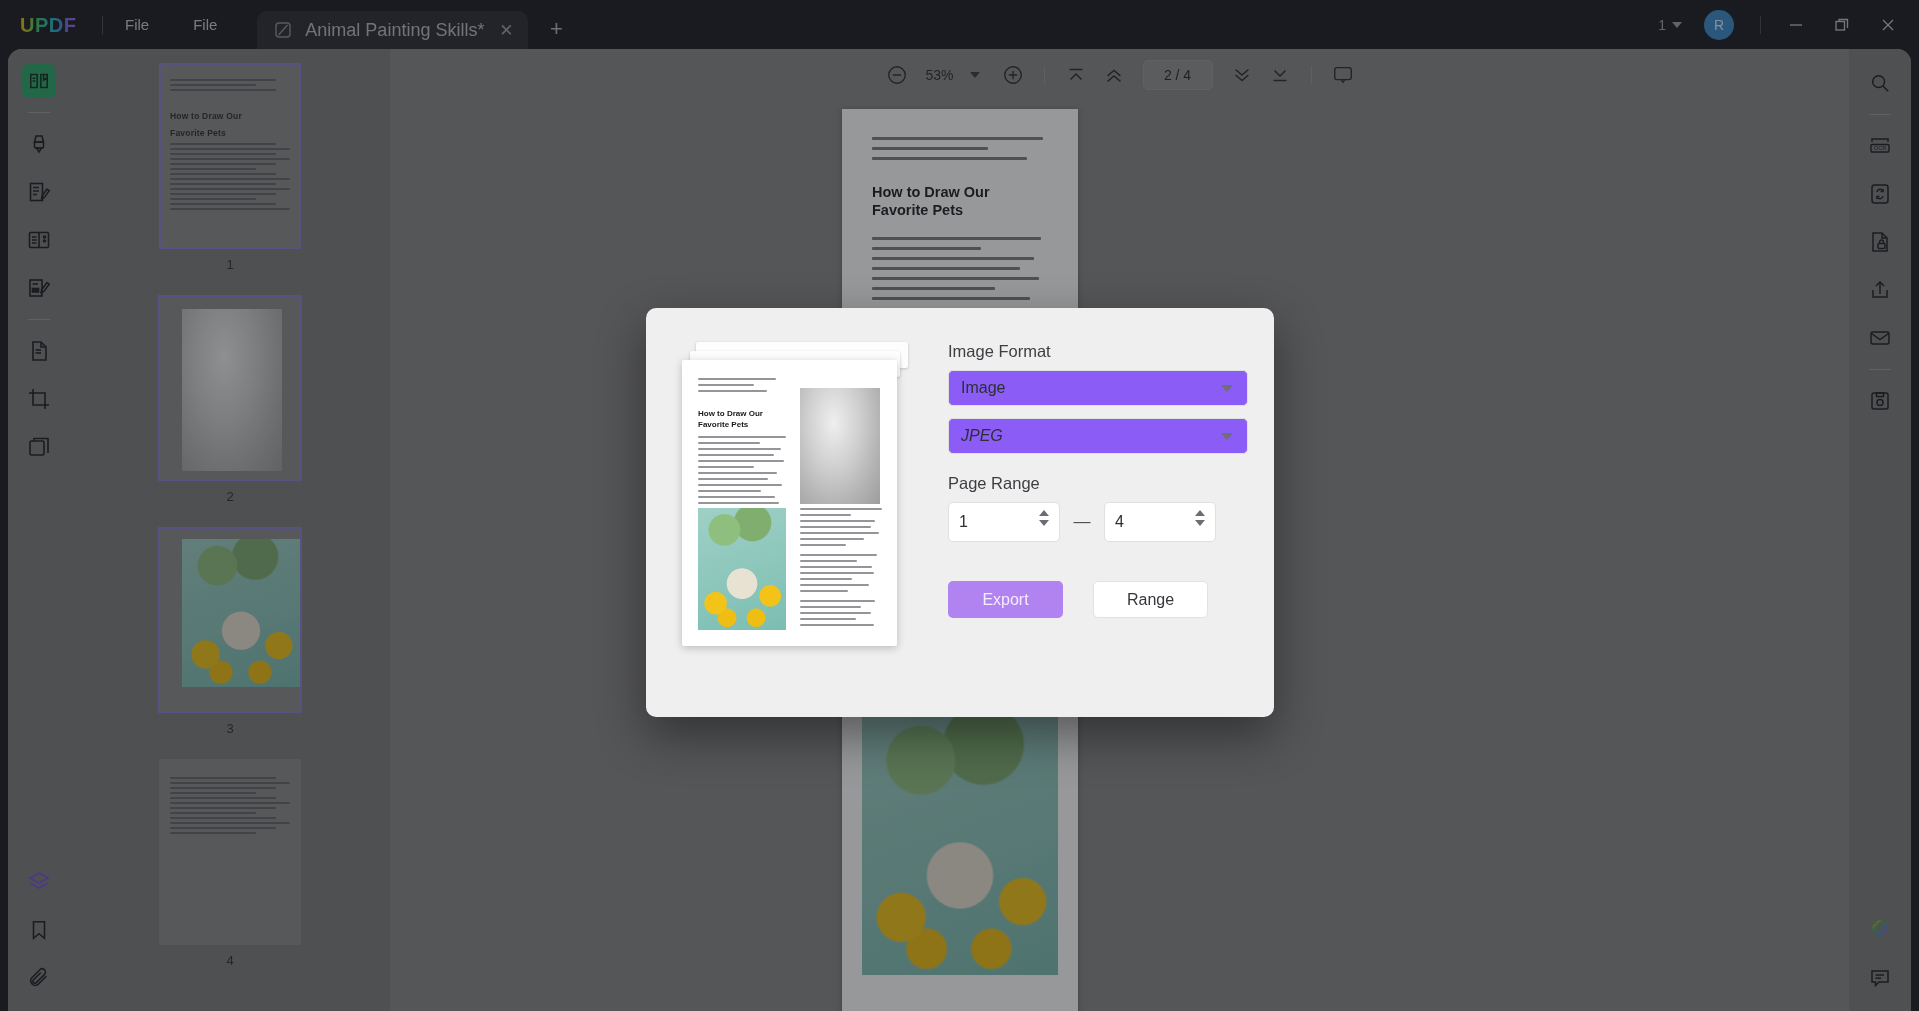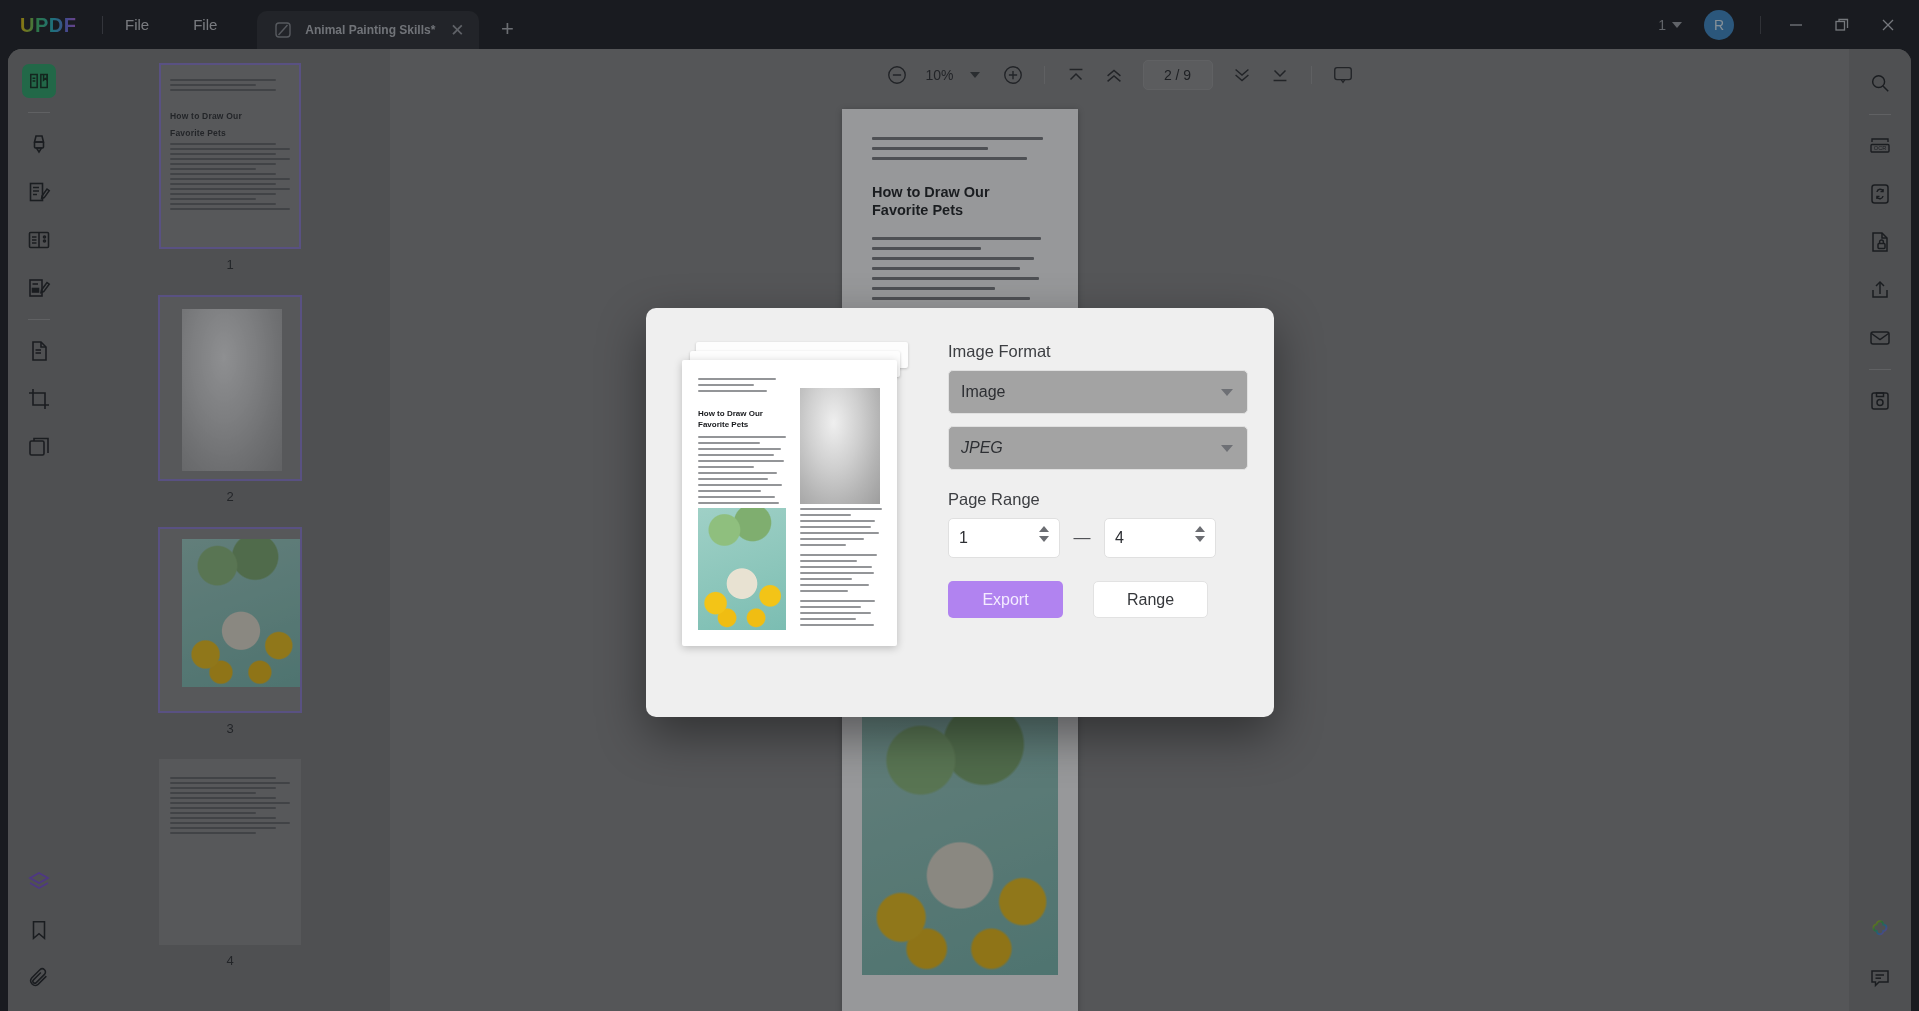--- a/index.html
+++ b/index.html
@@ -31,21 +31,21 @@
   }
   .tabstrip { display:flex; align-items:flex-end; height:49px; margin-left:18px; }
   .tab {
     height: 38px; min-width: 216px; padding: 0 12px 0 16px;
     background: #2b2d32; border-radius: 10px 10px 0 0;
     display:flex; align-items:center; gap:12px;
     margin-top: 11px;
   }
   .tab-icon { width:20px; height:20px; position:relative; flex:0 0 auto; }
   .tab-icon svg { display:block; }
-  .tab-title { color:#b9bcc2; font-size:12px; white-space:nowrap; flex:1;font-weight:bold; }
+  .tab-title { color:#b9bcc2; font-size:18px; white-space:nowrap; flex:1; }
   .tab-close { color:#9a9da3; font-size:17px; width:20px; text-align:center; line-height:1; }
   .tab-new { color:#b0b3b9; font-size:22px; margin-left:16px; margin-bottom:7px; width:24px; text-align:center; }
 
   .tb-right { margin-left:auto; display:flex; align-items:center; height:49px; padding-right:8px; }
   .win-count { color:#9da0a6; font-size:14px; display:flex; align-items:center; gap:6px; padding:0 8px; }
   .chev-d { width:0;height:0;border-left:5px solid transparent;border-right:5px solid transparent;border-top:6px solid #9da0a6; }
   .avatar {
     width:30px; height:30px; border-radius:50%;
     background:#3b89c9; color:#dff0fb; font-size:14px;
     display:flex; align-items:center; justify-content:center;
@@ -179,21 +179,21 @@
     background:#ffffff; border-radius:2px;
     box-shadow:0 2px 9px rgba(0,0,0,.22);
     overflow:hidden;
   }
   .sm-line { height:2px; background:#6a6c70; opacity:.72; margin-bottom:4px; border-radius:1px; }
   .sm-title { color:#17191c; font-size:8px; font-weight:bold; line-height:11px; }
 
   .dlg-form { position:absolute; left:302px; top:34px; width:300px; }
   .dlg-label { color:#3c3e42; font-size:16.5px; margin-bottom:9px; }
   .dlg-select {
-    width:300px; height:44px; background:#a3a3a3; border:1px solid #e0e0e0;
+    width:300px; height:36px; background:#8b5cf6; border:1px solid #e0e0e0;
     border-radius:5px; display:flex; align-items:center; padding:0 12px;
     color:#2d2f33; font-size:16px; margin-bottom:12px; position:relative;
   }
   .dlg-select .caret {
     position:absolute; right:14px; width:0;height:0;
     border-left:6px solid transparent;border-right:6px solid transparent;border-top:7px solid #6e7075;
   }
   .range-row { display:flex; align-items:center; gap:0; }
   .num-field {
     width:112px; height:40px; background:#ffffff; border:1px solid #e0e0e0;
@@ -425,21 +425,21 @@
 
   <div class="canvas">
 
     <div class="doc-toolbar">
       <div class="tool-btn">
         <svg width="22" height="22" viewBox="0 0 24 24" fill="none" stroke="#2a2c2f" stroke-width="1.5">
           <circle cx="12" cy="12" r="9"></circle>
               <line x1="7.5" y1="12" x2="16.5" y2="12"></line>
         </svg>
       </div>
-      <div class="zoom-val">10%</div>
+      <div class="zoom-val">53%</div>
       <div class="tri-down"></div>
       <div class="tool-btn">
         <svg width="22" height="22" viewBox="0 0 24 24" fill="none" stroke="#2a2c2f" stroke-width="1.5">
           <circle cx="12" cy="12" r="9"></circle>
               <line x1="7.5" y1="12" x2="16.5" y2="12"></line>
               <line x1="12" y1="7.5" x2="12" y2="16.5"></line>
         </svg>
       </div>
       <div class="tool-sep"></div>
       <div class="tool-btn">
@@ -447,21 +447,21 @@
           <line x1="5" y1="6" x2="19" y2="6"></line>
               <path d="M6 17l6-6 6 6"></path>
         </svg>
       </div>
       <div class="tool-btn">
         <svg width="22" height="22" viewBox="0 0 24 24" fill="none" stroke="#2a2c2f" stroke-width="1.6">
           <path d="M5 13l7-6 7 6"></path>
               <path d="M5 19l7-6 7 6"></path>
         </svg>
       </div>
-      <div class="page-field">2 / 9</div>
+      <div class="page-field">2 / 4</div>
       <div class="tool-btn">
         <svg width="22" height="22" viewBox="0 0 24 24" fill="none" stroke="#2a2c2f" stroke-width="1.6">
           <path d="M5 6l7 6 7-6"></path>
               <path d="M5 12l7 6 7-6"></path>
         </svg>
       </div>
       <div class="tool-btn">
         <svg width="22" height="22" viewBox="0 0 24 24" fill="none" stroke="#2a2c2f" stroke-width="1.6">
           <path d="M6 7l6 6 6-6"></path>
               <line x1="5" y1="18" x2="19" y2="18"></line>

